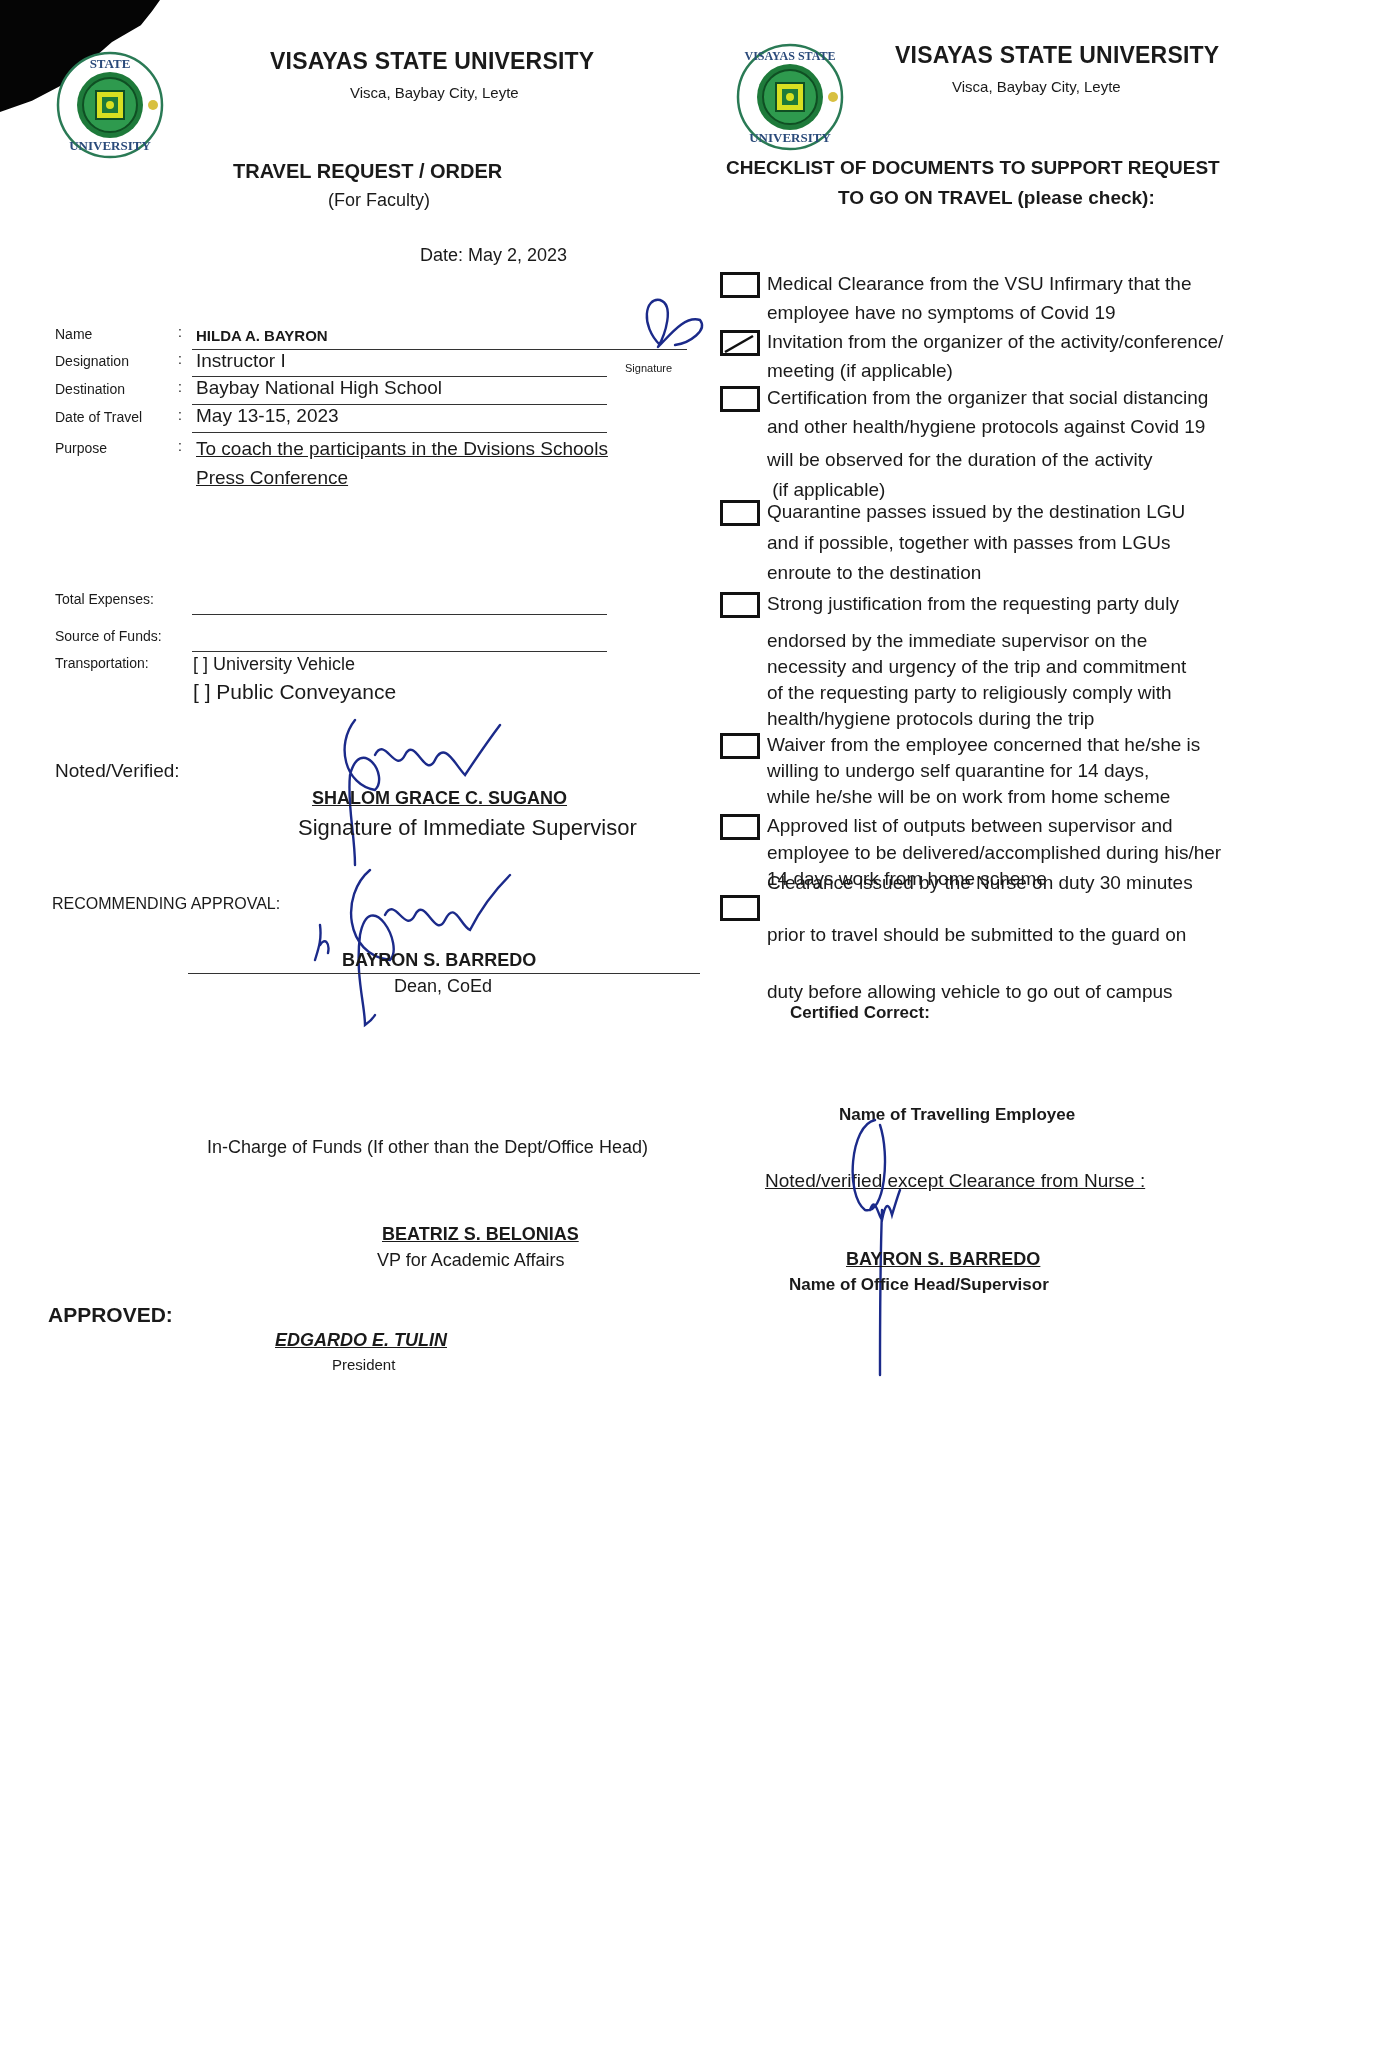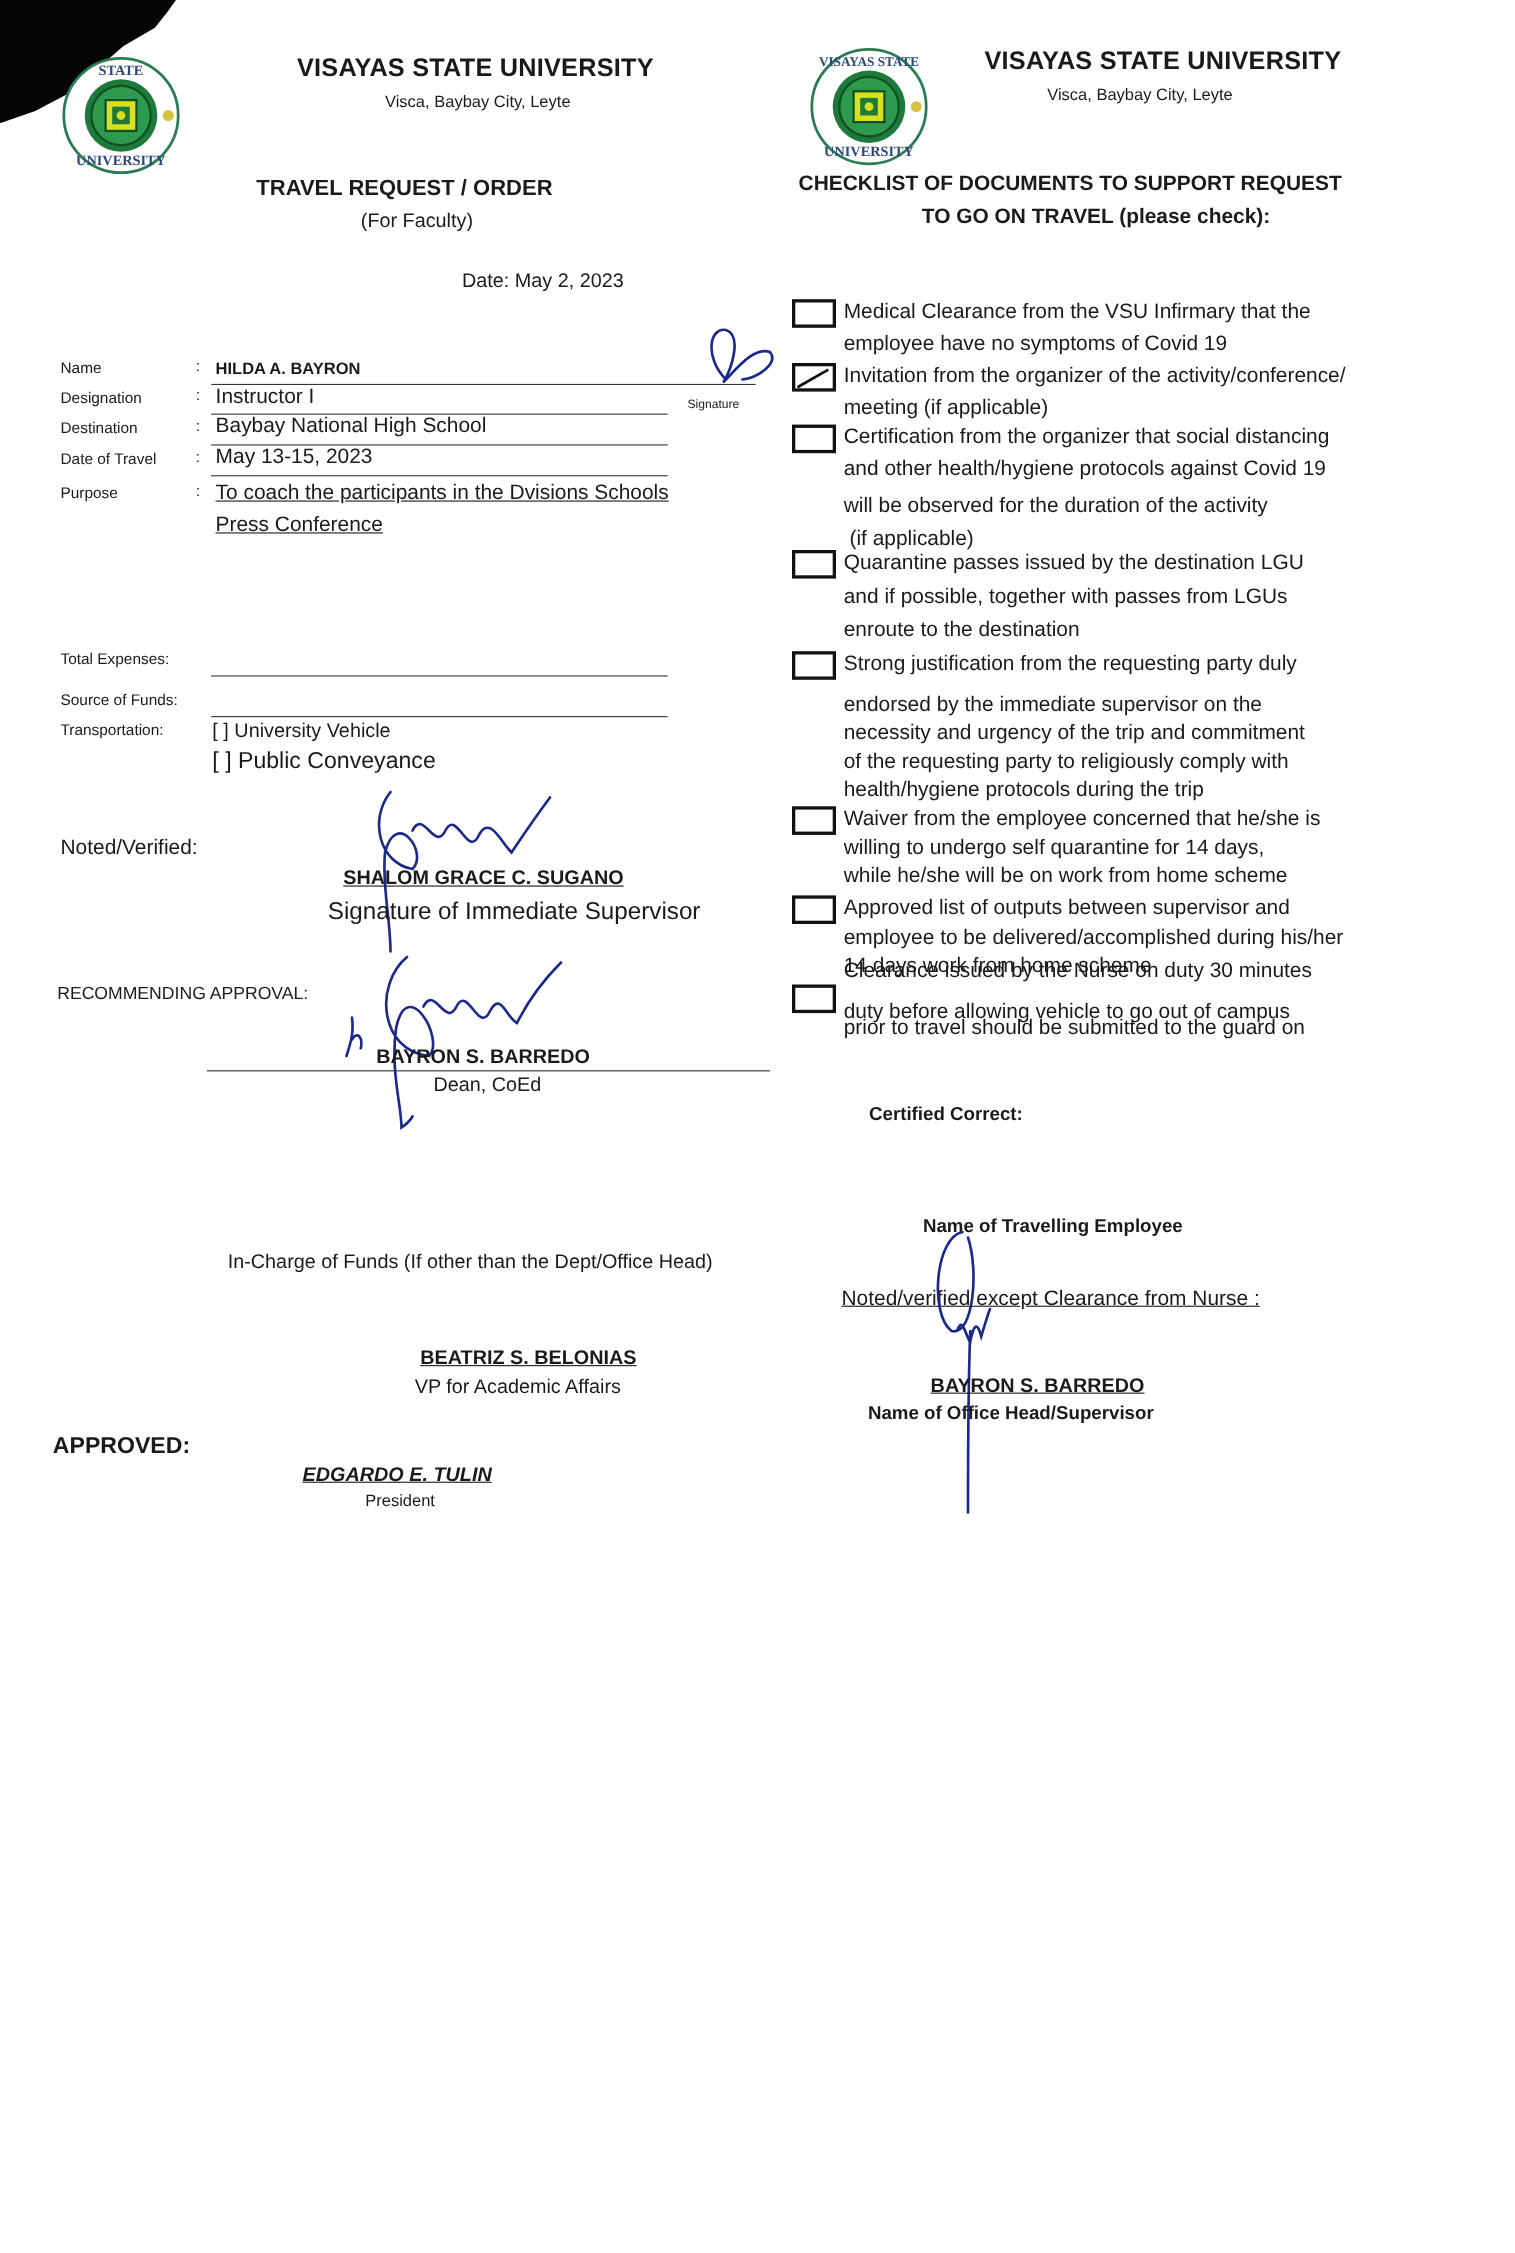--- a/index.html
+++ b/index.html
@@ -179,21 +179,21 @@
       <div class="check-text" style="top: 731px; white-space: pre;">Waiver from the employee concerned that he/she is</div>
       <div class="check-text" style="top: 757px; white-space: pre;">willing to undergo self quarantine for 14 days,</div>
       <div class="check-text" style="top: 783px; white-space: pre;">while he/she will be on work from home scheme</div>
       <div class="check-box" style="left: 720px; top: 814px;"></div>
       <div class="check-text" style="top: 812px; white-space: pre;">Approved list of outputs between supervisor and</div>
       <div class="check-text" style="top: 839px; white-space: pre;">employee to be delivered/accomplished during his/her</div>
       <div class="check-text" style="top: 865px; white-space: pre;">14 days work from home scheme</div>
       <div class="check-box" style="left: 720px; top: 895px;"></div>
       <div class="check-text" style="top: 869px; white-space: pre;">Clearance issued by the Nurse on duty 30 minutes</div>
       <div class="check-text" style="top: 921px; white-space: pre;">prior to travel should be submitted to the guard on</div>
-      <div class="check-text" style="top: 906px; white-space: pre;">duty before allowing vehicle to go out of campus</div>
+      <div class="check-text" style="top: 978px; white-space: pre;">duty before allowing vehicle to go out of campus</div>
     </div>
 
   <div class="abs bold" style="left:790px;top:1003px;font-size:17px;">Certified Correct:</div>
 
   <div class="abs bold" style="left:839px;top:1105px;font-size:17px;">Name of Travelling Employee</div>
   <div class="abs u" style="left:765px;top:1170px;font-size:19px;">Noted/verified except Clearance from Nurse :</div>
 
   <svg class="sig" style="left:830px;top:1115px;" width="90" height="265" viewBox="0 0 90 265">
     <path d="M45 5 C20 10 15 80 35 95 C55 100 60 40 50 10 M40 95 C45 80 48 100 52 105 C55 90 58 85 62 100 C65 90 68 80 70 75 M52 95 C50 150 50 210 50 260"></path>
   </svg>

